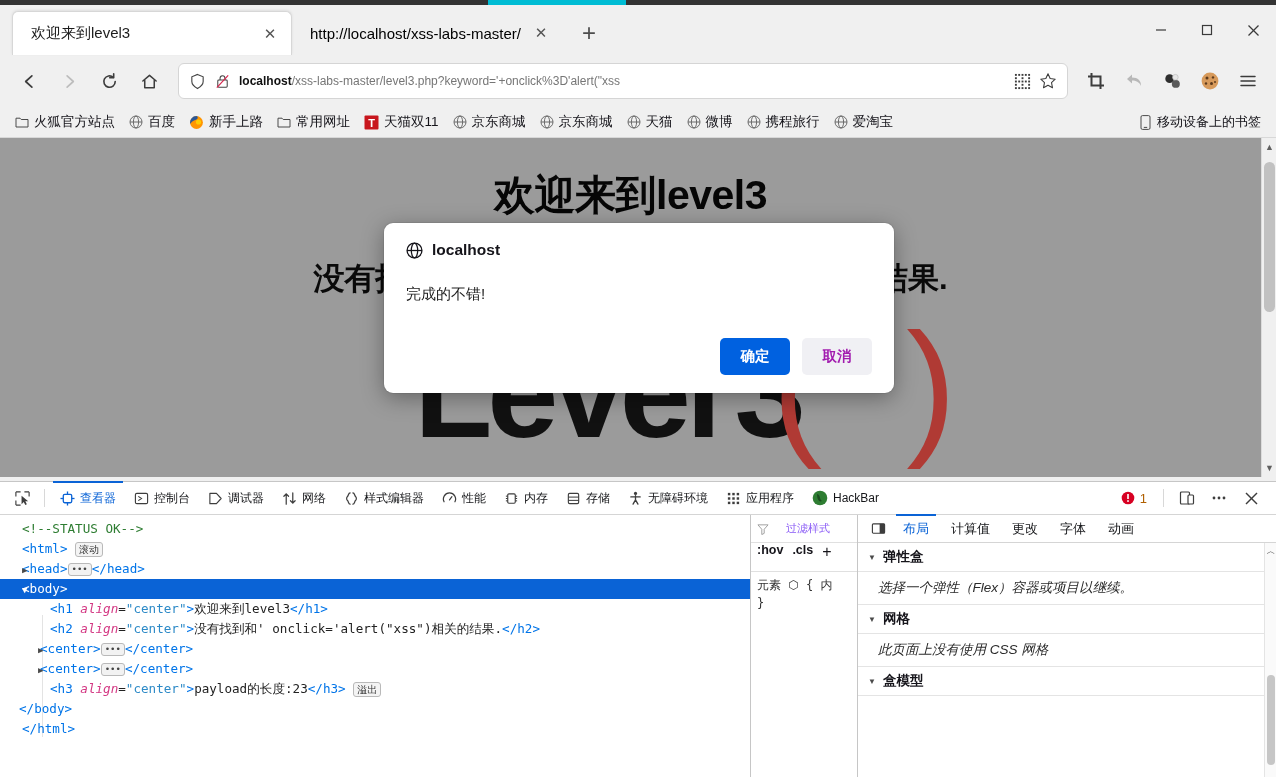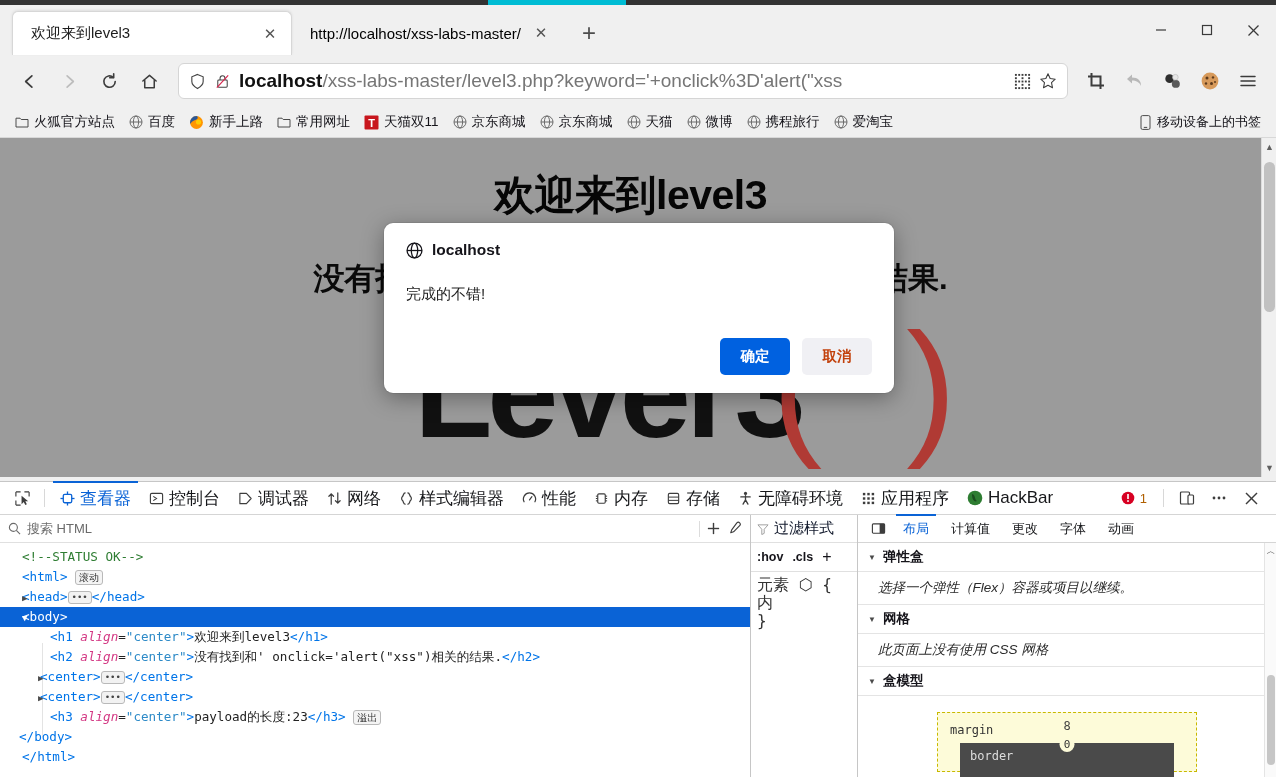--- a/index.html
+++ b/index.html
@@ -66,21 +66,21 @@
     width: 38px; height: 38px; display: flex; align-items: center; justify-content: center;
     border-radius: 5px; color: #3d3d3d;
   }
   .navbtn.disabled { color: #bdbdbd; }
   .urlbar {
     flex: 1; height: 36px; background: #ffffff; border: 1px solid #d5d5d5; border-radius: 6px;
     display: flex; align-items: center; gap: 8px; padding: 0 10px; margin: 0 8px;
     position: relative; overflow: hidden;
   }
   .url-text {
-    flex: 1; font-size: 19px; color: #767676; white-space: nowrap; overflow: hidden;
+    flex: 1; font-size: 12px; color: #767676; white-space: nowrap; overflow: hidden;
     line-height: 34px;
   }
   .url-text b { color: #111; font-weight: 600; }
   .urlbar .trailing { display: flex; align-items: center; gap: 8px; flex: 0 0 auto; }
   .ext-icons { display: flex; align-items: center; gap: 2px; }
   .ext-icons .navbtn { width: 36px; }
 
   
   .bookmarks {
     height: 31px; background: #f0f0f0; display: flex; align-items: center;
@@ -146,40 +146,40 @@
   .modal-msg { font-size: 15px; color: #1c1c1c; margin-top: 26px; }
   .modal-btns {
     position: absolute; right: 22px; bottom: 18px; display: flex; gap: 12px;
   }
   .btn {
     height: 37px; min-width: 70px; border-radius: 5px; border: none;
     font-size: 14.5px; font-weight: bold; display: flex; align-items: center;
     justify-content: center; padding: 0 18px; font-family: "Liberation Sans", sans-serif;
   }
   .btn-primary { background: #0061e0; color: #fff; }
-  .btn-secondary { background: #f0f0f4; color: #c2410c; }
+  .btn-secondary { background: #f0f0f4; color: #a21caf; }
 
   
   .devtools {
     position: absolute; left: 0; top: 481px; width: 1276px; height: 296px;
     background: #ffffff; border-top: 1px solid #c6c6c6;
     display: flex; flex-direction: column;
   }
   .dt-toolbar {
     height: 33px; display: flex; align-items: center; border-bottom: 1px solid #d5d5d5;
     padding: 0 6px; background: #fff; gap: 0;
   }
   .dt-pick {
     width: 32px; height: 27px; display: flex; align-items: center; justify-content: center;
     color: #3d3d3d;
   }
   .dt-sep { width: 1px; height: 18px; background: #d8d8d8; margin: 0 6px; }
   .dt-tab {
     display: flex; align-items: center; gap: 5px; padding: 0 9px; height: 32px;
-    font-size: 17px; color: #16171a; white-space: nowrap; position: relative;
+    font-size: 12px; color: #16171a; white-space: nowrap; position: relative;
   }
   .dt-tab.active { color: #0a63d6; }
   .dt-tab.active::after {
     content: ''; position: absolute; left: 2px; right: 2px; top: -1px; height: 2px;
     background: #0a63d6;
   }
   .dt-right { margin-left: auto; display: flex; align-items: center; gap: 2px; padding-right: 4px; }
   .dt-err { display: flex; align-items: center; gap: 5px; padding: 0 8px; font-size: 13px; color: #b06000; }
   .dt-icbtn {
     width: 30px; height: 28px; display: flex; align-items: center; justify-content: center;
@@ -224,29 +224,29 @@
   .ell {
     display: inline-block; border: 1px solid #b9b9b9; border-radius: 3px; background: #f2f2f2;
     font-size: 9px; padding: 0 3px; color: #444; vertical-align: middle; line-height: 11px;
   }
   .mguide { position: absolute; left: 42px; top: 0; bottom: 0; width: 1px; background: #e3e3e3; }
 
   
   .dt-right-pane { flex: 1; display: flex; min-width: 0; }
   .rules-col { width: 107px; border-right: 1px solid #c6c6c6; display: flex; flex-direction: column; }
   .rules-filter {
-    height: 28px; display: flex; align-items: center; gap: 5px; padding: 0 6px;
-    border-bottom: 1px solid #e0e0e0; font-size: 15px; color: #0f172a;
+    height: 28px; display: flex; align-items: center; gap: 17px; padding: 0 6px;
+    border-bottom: 1px solid #e0e0e0; font-size: 11px; color: #8b5cf6;
   }
   .rules-pseudo {
-    height: 29px; display: flex; align-items: center; gap: 9px; padding: 0 6px;
+    height: 29px; display: flex; align-items: flex-start; gap: 9px; padding: 0 6px;
     border-bottom: 1px solid #e0e0e0; font-size: 12.5px; font-weight: bold; color: #15141a;
   }
   .rules-body {
-    flex: 1; font-family: "DejaVu Sans Mono", "Liberation Mono", monospace; font-size: 16px;
+    flex: 1; font-family: "DejaVu Sans Mono", "Liberation Mono", monospace; font-size: 12px;
     color: #333; padding: 4px 6px; line-height: 18px; overflow: hidden;
   }
 
   .layout-col { flex: 1; display: flex; flex-direction: column; min-width: 0; }
   .layout-tabs {
     height: 28px; display: flex; align-items: center; border-bottom: 1px solid #d5d5d5;
     padding-left: 6px; gap: 0;
   }
   .lt { padding: 0 11px; height: 27px; display: flex; align-items: center;
         font-size: 13px; color: #16171a; position: relative; }
@@ -791,43 +791,20 @@
               <line x1="2" y1="2" x2="13" y2="13" stroke="#3d3d3d" stroke-width="1.4"></line>
               <line x1="13" y1="2" x2="2" y2="13" stroke="#3d3d3d" stroke-width="1.4"></line>
             </svg>
         </div>
       </div>
     </div>
 
     <div class="dt-body">
 
       <div class="dt-left">
-        <div class="dt-search">
-          <span>
-            <svg width="13" height="13" viewBox="0 0 14 14">
-                <circle cx="5.8" cy="5.8" r="4.3" fill="none" stroke="#6a6a6a" stroke-width="1.2"></circle>
-                <line x1="9" y1="9" x2="13" y2="13" stroke="#6a6a6a" stroke-width="1.2"></line>
-              </svg>
-          </span>
-          <span class="ph">搜索 HTML</span>
-          <span class="acts">
-            <span class="vsep"></span>
-            <span>
-              <svg width="15" height="15" viewBox="0 0 16 16">
-                  <line x1="8" y1="2" x2="8" y2="14" stroke="#3d3d3d" stroke-width="1.5"></line>
-                  <line x1="2" y1="8" x2="14" y2="8" stroke="#3d3d3d" stroke-width="1.5"></line>
-                </svg>
-            </span>
-            <span>
-              <svg width="15" height="15" viewBox="0 0 16 16">
-                  <path d="M10.5 2 a2 2 0 0 1 3 3 L7 11.5 L4 12.5 L5 9.5 Z" fill="none" stroke="#3d3d3d" stroke-width="1.2" stroke-linejoin="round"></path>
-                </svg>
-            </span>
-          </span>
-        </div>
 
         <div class="markup">
           <div class="mguide" style="top:100px;bottom:40px;"></div>
 
 
           <div class="mline">
             <span class="comment">&lt;!--STATUS OK--&gt;</span>
           </div>
 
           <div class="mline">
@@ -926,30 +903,20 @@
               <span class="caret">▼</span>
               <span>网格</span>
             </div>
             <div class="sect-note">此页面上没有使用 CSS 网格</div>
 
             <div class="sect-head">
               <span class="caret">▼</span>
               <span>盒模型</span>
             </div>
 
-            <div class="boxmodel">
-              <div class="bm-margin">
-                <span class="lbl">margin</span>
-                <span class="topval">8</span>
-                <div class="bm-border">
-                  <span class="lbl2">border</span>
-                  <span class="topval2">0</span>
-                </div>
-              </div>
-            </div>
 
             <div class="panel-scroll">
               <div class="caretup">︿</div>
               <div class="thumb2"></div>
             </div>
           </div>
         </div>
       </div>
     </div>
   </div>

